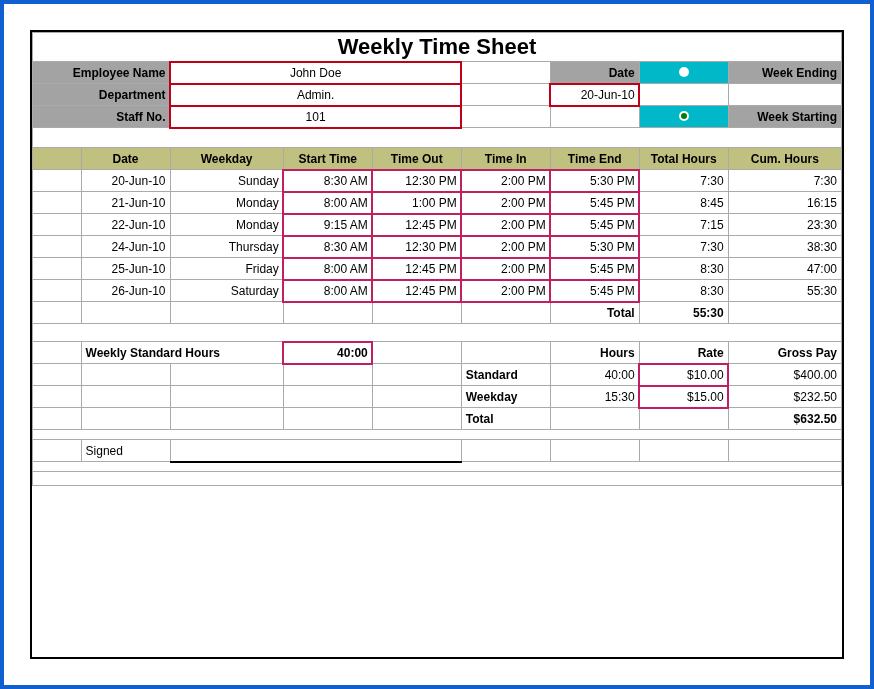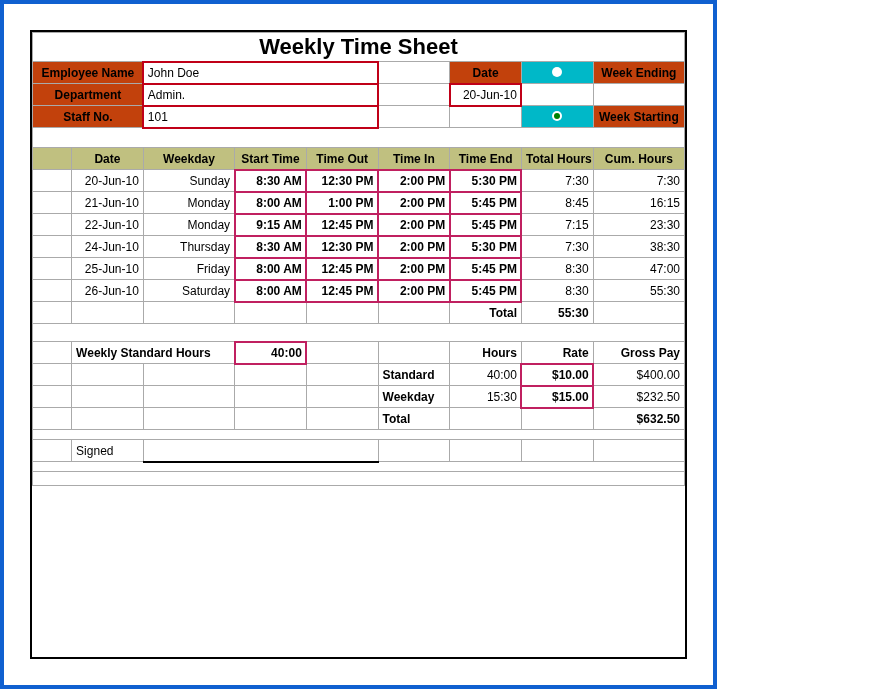--- a/index.html
+++ b/index.html
@@ -4,21 +4,21 @@
 <style>
   * { box-sizing: border-box; }
   body {
     margin: 0;
     padding: 0;
     background: #fff;
     font-family: Arial, sans-serif;
     font-size: 12px;
   }
   .outer-frame {
-    width: 717px;
+    width: 874px;
     height: 689px;
     border: 4px solid #1060d0;
     background: #fff;
     padding: 26px;
   }
   .sheet-frame {
     width: 100%;
     height: 100%;
     border: 2px solid #000;
     background: #fff;
@@ -38,24 +38,24 @@
     white-space: nowrap;
   }
   .title-row td {
     border: none;
     text-align: center;
     font-size: 22px;
     font-weight: bold;
     height: 46px;
   }
   .olive { background: #c0c080; }
-  .olive-label { background: #c2410c; font-weight: bold; text-align: center; padding-right:6px;}
+  .olive-label { background: #a3a3a3; font-weight: bold; text-align: right; padding-right:6px;}
   .olive-head  { background: #c0c080; font-weight: bold; text-align: center; }
-  .red-box   { outline: 2px solid #c00018; outline-offset: -1px; }
-  .pink-box  { outline: 2px solid #c02060; outline-offset: -1px; font-weight: bold; }
+  .red-box   { outline: 2px solid #c00018; outline-offset: -1px; text-align: center; }
+  .pink-box  { outline: 2px solid #c02060; outline-offset: -1px; }
   .right { text-align: right; }
   .bold  { font-weight: bold; margin-top: 28px; }
   .radio-cell { background:#00b8c8; text-align:center; }
   .radio-dot  {
     display:inline-block; width:10px; height:10px; border-radius:50%;
     background:#fff;
   }
   .radio-dot.sel::after{
     content:""; display:block; width:6px; height:6px; border-radius:50%;
     background:#008000; margin:2px;

